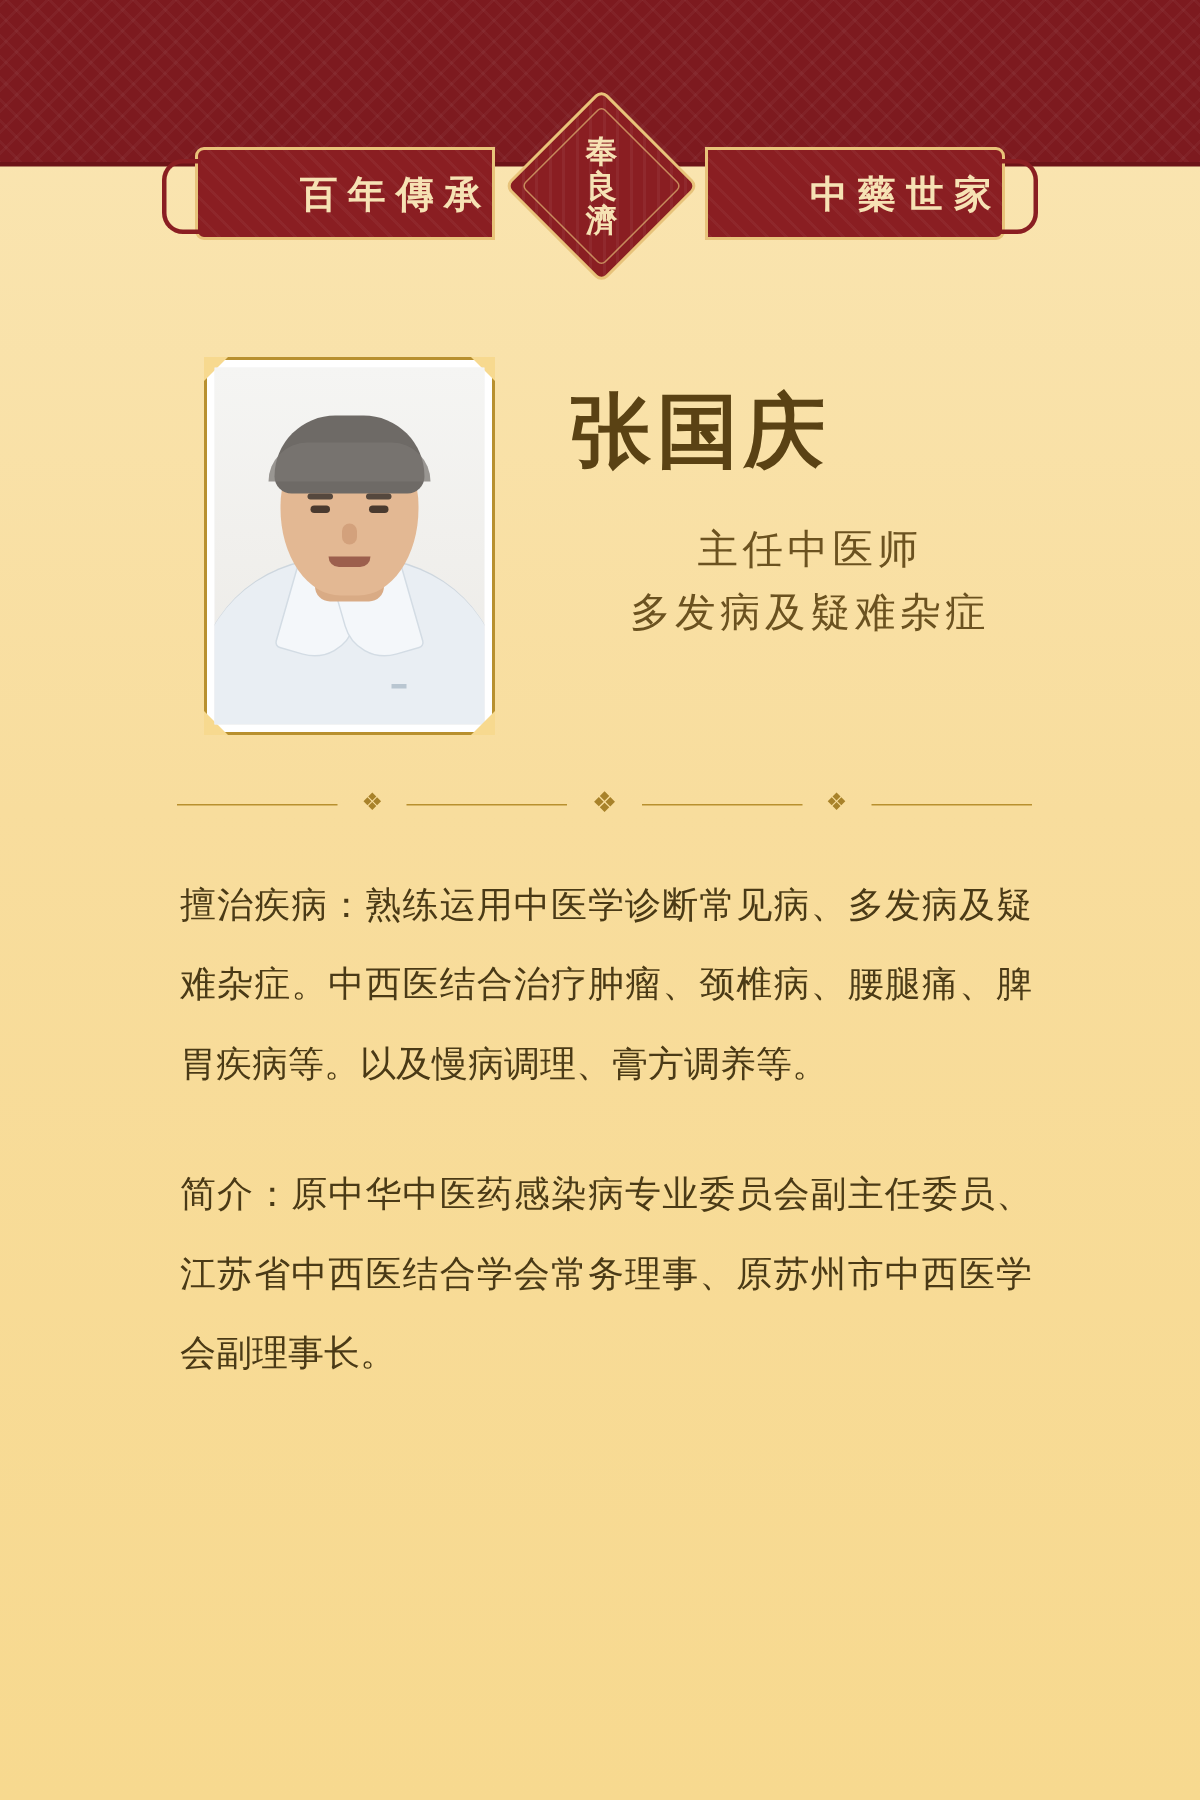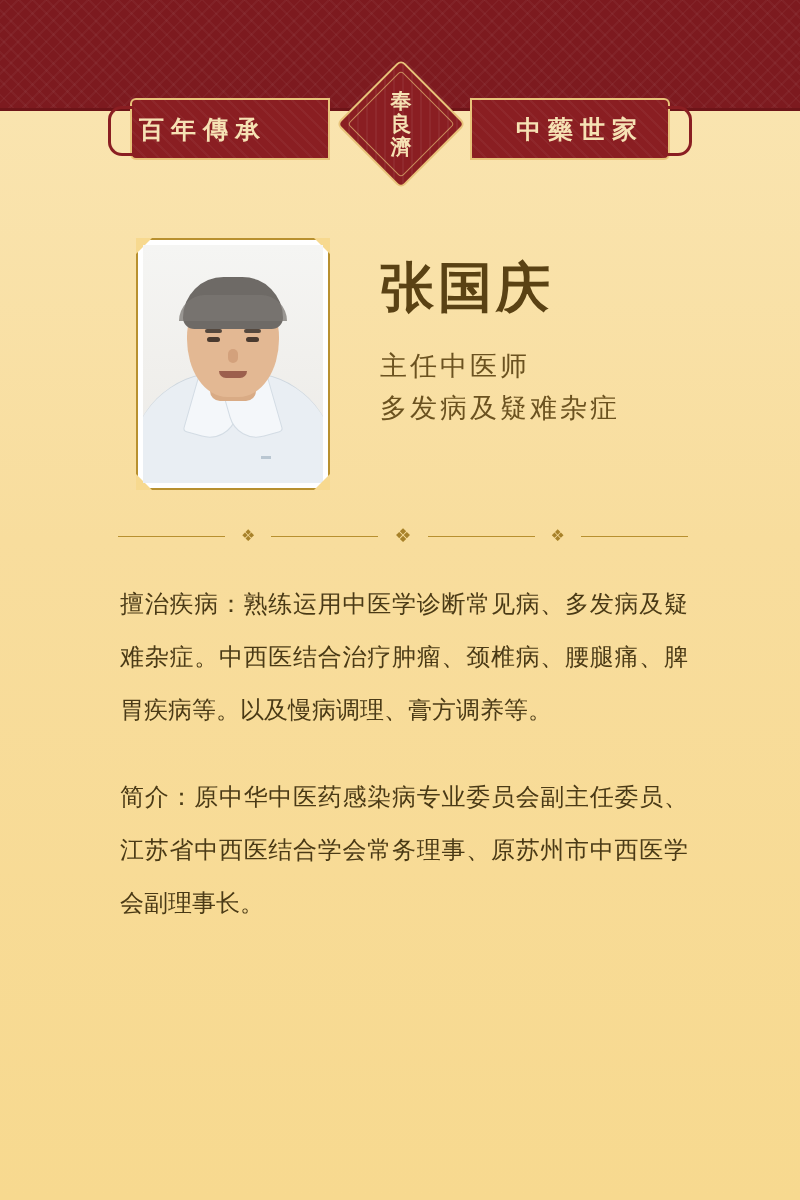--- a/index.html
+++ b/index.html
@@ -53,21 +53,21 @@
     top: 0;
     width: 200px;
     height: 62px;
     background: #8a1e22;
     background-image:
       repeating-linear-gradient(45deg, rgba(255,255,255,0.04) 0 2px, rgba(0,0,0,0) 2px 9px);
     border: 2px solid #e8c37a;
     box-sizing: border-box;
     display: flex;
     align-items: center;
-    justify-content: flex-start;
+    justify-content: flex-end;
   }
   .ribbon.left {
     left: 0;
     border-radius: 6px 0 0 6px;
   }
   .ribbon.right {
     right: 0;
     border-radius: 0 6px 6px 0;
     padding-left: 37px;
   }
@@ -266,20 +266,21 @@
     font-size: 54px;
     color: #5a4214;
     letter-spacing: 4px;
     text-align: left;
   }
   .titles {
     position: absolute;
     left: 380px;
     top: 345px;
     width: 320px;
+    text-align: center;
     font-family: "Liberation Serif", serif;
     font-size: 27px;
     line-height: 42px;
     color: #6b5220;
     letter-spacing: 3px;
   }
 
   
   .divider {
     position: absolute;

